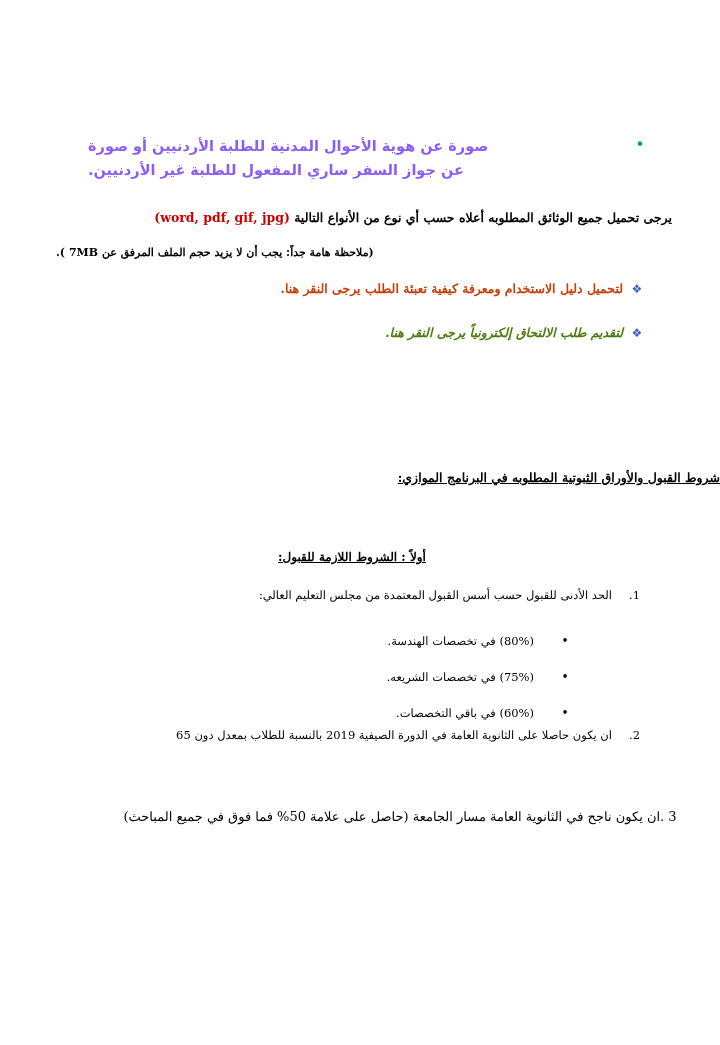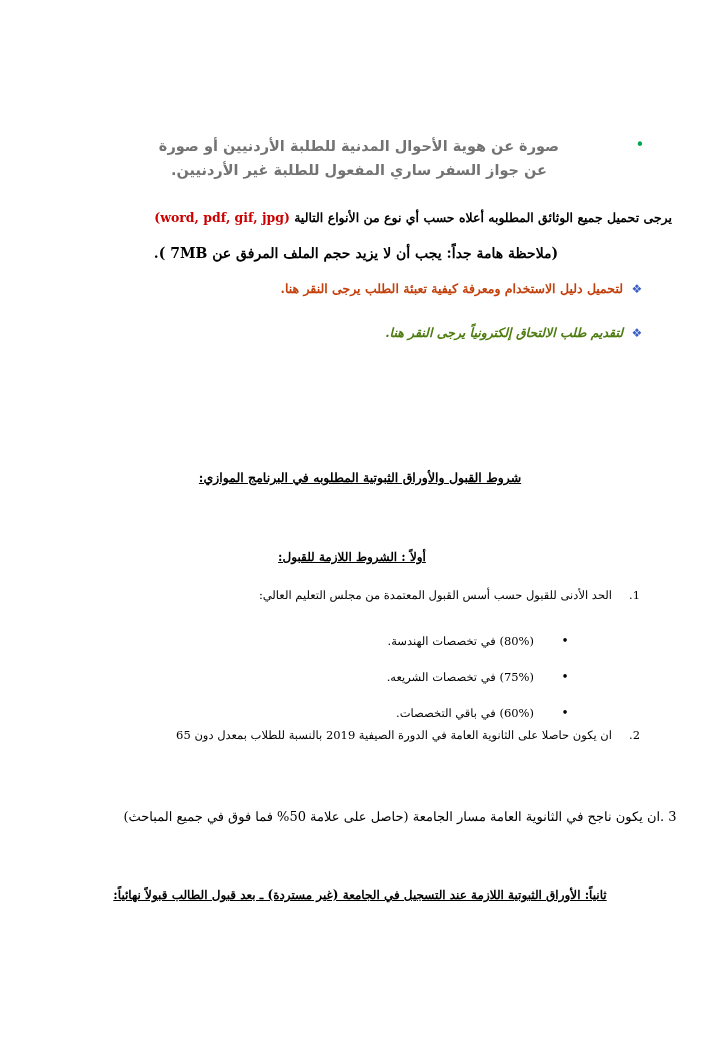--- a/index.html
+++ b/index.html
@@ -43,25 +43,25 @@
     flex: 0 0 auto;
     width: 16px;
     color: #00a651;
     font-size: 15px;
     line-height: 22px;
     text-align: center;
     margin-left: 2px;
   }
   .green-text {
     flex: 1 1 auto;
-    color: #737373;
+    color: #8b5cf6;
     font-weight: bold;
     font-size: 14.5px;
     line-height: 24px;
-    text-align: center;
+    text-align: left;
     direction: rtl;
   }
 
   
   .serif {
     font-family: "DejaVu Serif", "Liberation Serif", serif;
   }
 
   .para-upload {
     position: absolute;
@@ -71,25 +71,25 @@
     direction: rtl;
     text-align: right;
     font-size: 12.5px;
     font-weight: bold;
     line-height: 20px;
     white-space: nowrap;
   }
   .para-note {
     position: absolute;
     top: 243px;
-    right: 48px;
+    right: 32px;
     width: 632px;
     direction: rtl;
-    text-align: center;
-    font-size: 14px;
+    text-align: left;
+    font-size: 11px;
     font-weight: bold;
     line-height: 20px;
   }
   .red { color: #cc0000; }
   .ltr-inline {
     direction: ltr;
     unicode-bidi: embed;
     display: inline-block;
   }
 
@@ -123,21 +123,21 @@
   }
   .navy { color: #c2410c; }
   .blue { color: #4d7c0f; font-style: italic; }
 
   
   .heading-main {
     position: absolute;
     top: 468px;
     right: 0;
     width: 720px;
-    text-align: center;
+    text-align: right;
     direction: rtl;
     font-size: 12.5px;
     font-weight: bold;
     line-height: 20px;
   }
   .heading-main span { text-decoration: underline; }
 
   .heading-sub {
     position: absolute;
     top: 548px;
@@ -313,17 +313,14 @@
 
   <div class="num-item serif num2">
     <span class="marker">.2</span>
     <span class="body">ان يكون حاصلا على الثانوية العامة في الدورة الصيفية 2019 بالنسبة للطلاب بمعدل دون 65</span>
   </div>
 
   <div class="item3 serif">
     <span>3 .ان يكون ناجح في الثانوية العامة مسار الجامعة (حاصل على علامة 50% فما فوق في جميع المباحث)</span>
   </div>
 
-  <div class="heading-bottom serif">
-    <span>ثانياً: الأوراق الثبوتية اللازمة عند التسجيل في الجامعة (غير مستردة) ـ بعد قبول الطالب قبولاً نهائياً:</span>
-  </div>
 
 </div>
 
 </body></html>

